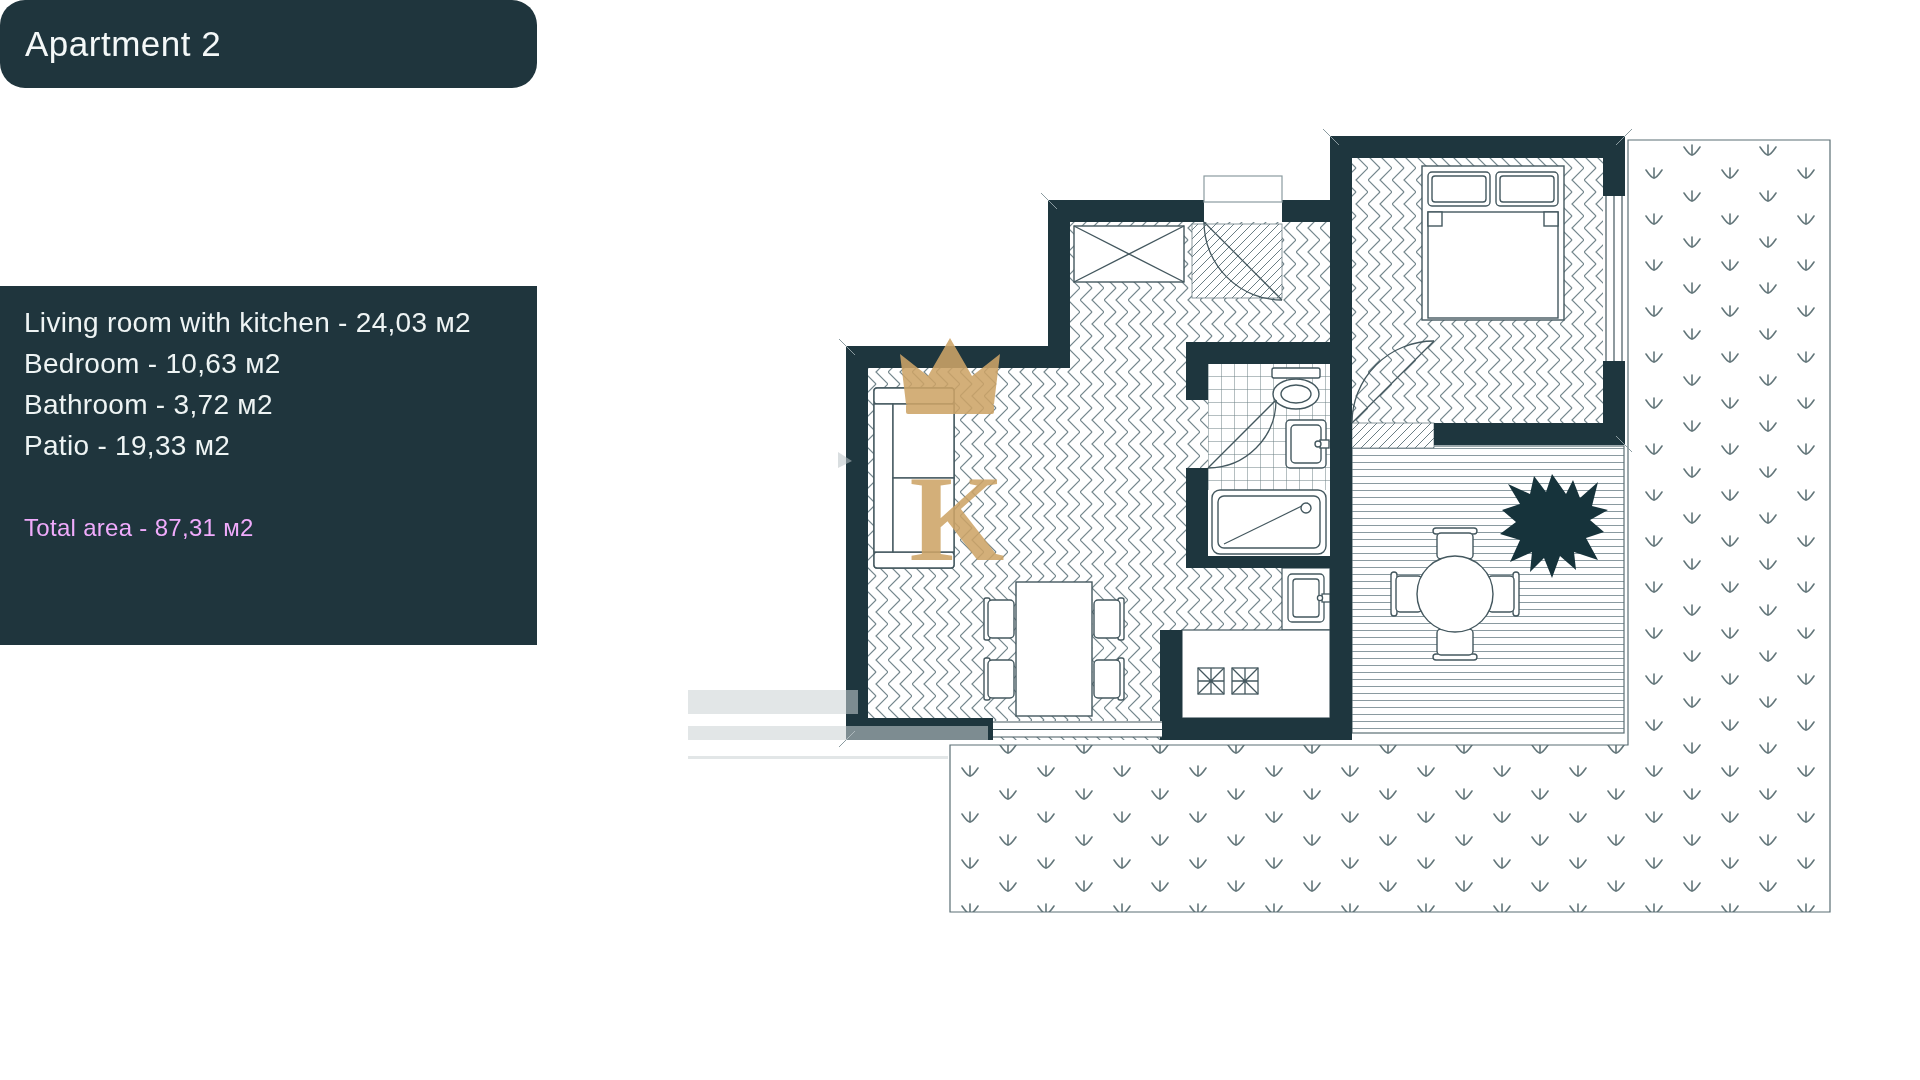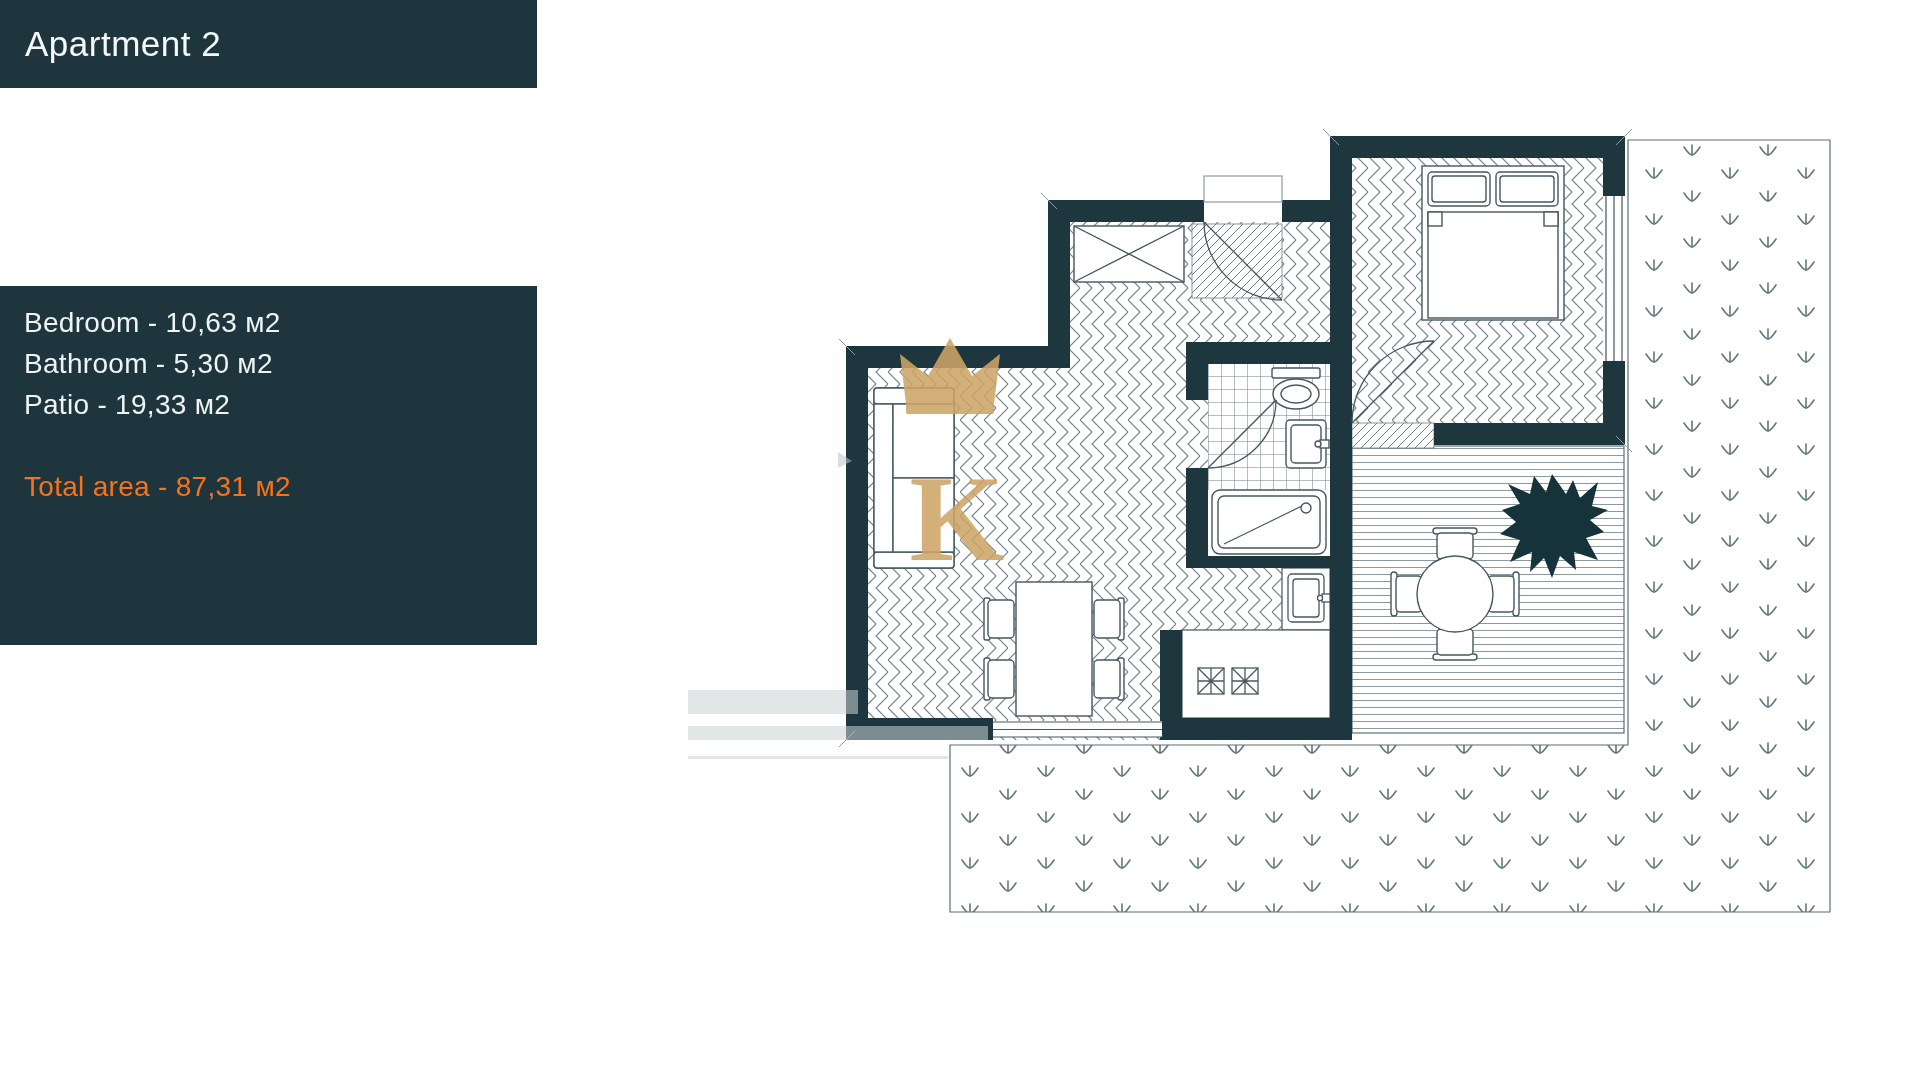--- a/index.html
+++ b/index.html
@@ -1,26 +1,26 @@
 <!DOCTYPE html>
 <html><head>
 <meta charset="utf-8">
 <style>
   html,body{margin:0;padding:0;background:#ffffff;}
   .page{position:relative;width:1920px;height:1080px;background:#fff;overflow:hidden;
         font-family:"Liberation Sans", sans-serif;}
   .plan-svg{position:absolute;left:0;top:0;}
   .header-box{position:absolute;left:0;top:0;width:537px;height:88px;background:#1f353d;
-              display:flex;align-items:center;z-index:5;}
+              display:flex;align-items:center;z-index:5;border-radius:25px;}
   .header-box .title{color:#f4f8f8;font-size:35px;letter-spacing:.5px;padding-left:25px;font-weight:400;}
   .info-box{position:absolute;left:0;top:286px;width:537px;height:359px;background:#1f353d;
             z-index:5;box-sizing:border-box;padding:16px 0 0 24px;}
   .info-box .line{color:#eef4f4;font-size:28px;line-height:41px;letter-spacing:.3px;}
   .info-box .spacer{height:41px;}
-  .info-box .total{color:#f97316;font-size:28px;line-height:41px;letter-spacing:.3px;}
+  .info-box .total{color:#f0abfc;font-size:24px;line-height:41px;letter-spacing:.3px;}
 </style>
 </head>
 <body>
 
 <div class="page">
 
   <svg class="plan-svg" width="1920" height="1080" viewBox="0 0 1920 1080">
     <defs>
       <pattern id="parquet" patternUnits="userSpaceOnUse" width="24" height="24">
         <rect width="24" height="24" fill="#ffffff"></rect>
@@ -234,20 +234,21 @@
         <polygon points="838,452 852,461 838,468" fill="#b9c3c6"></polygon>
       </g>
     </g>
   </svg>
 
   <div class="header-box">
     <div class="title">Apartment 2</div>
   </div>
 
   <div class="info-box">
+    <div class="line">Living room with kitchen - 24,03 м2</div>
     <div class="line">Bedroom - 10,63 м2</div>
-    <div class="line">Bathroom - 5,30 м2</div>
+    <div class="line">Bathroom - 3,72 м2</div>
     <div class="line">Patio - 19,33 м2</div>
     <div class="spacer"></div>
     <div class="total">Total area - 87,31 м2</div>
   </div>
 
 </div>
 
 </body></html>

